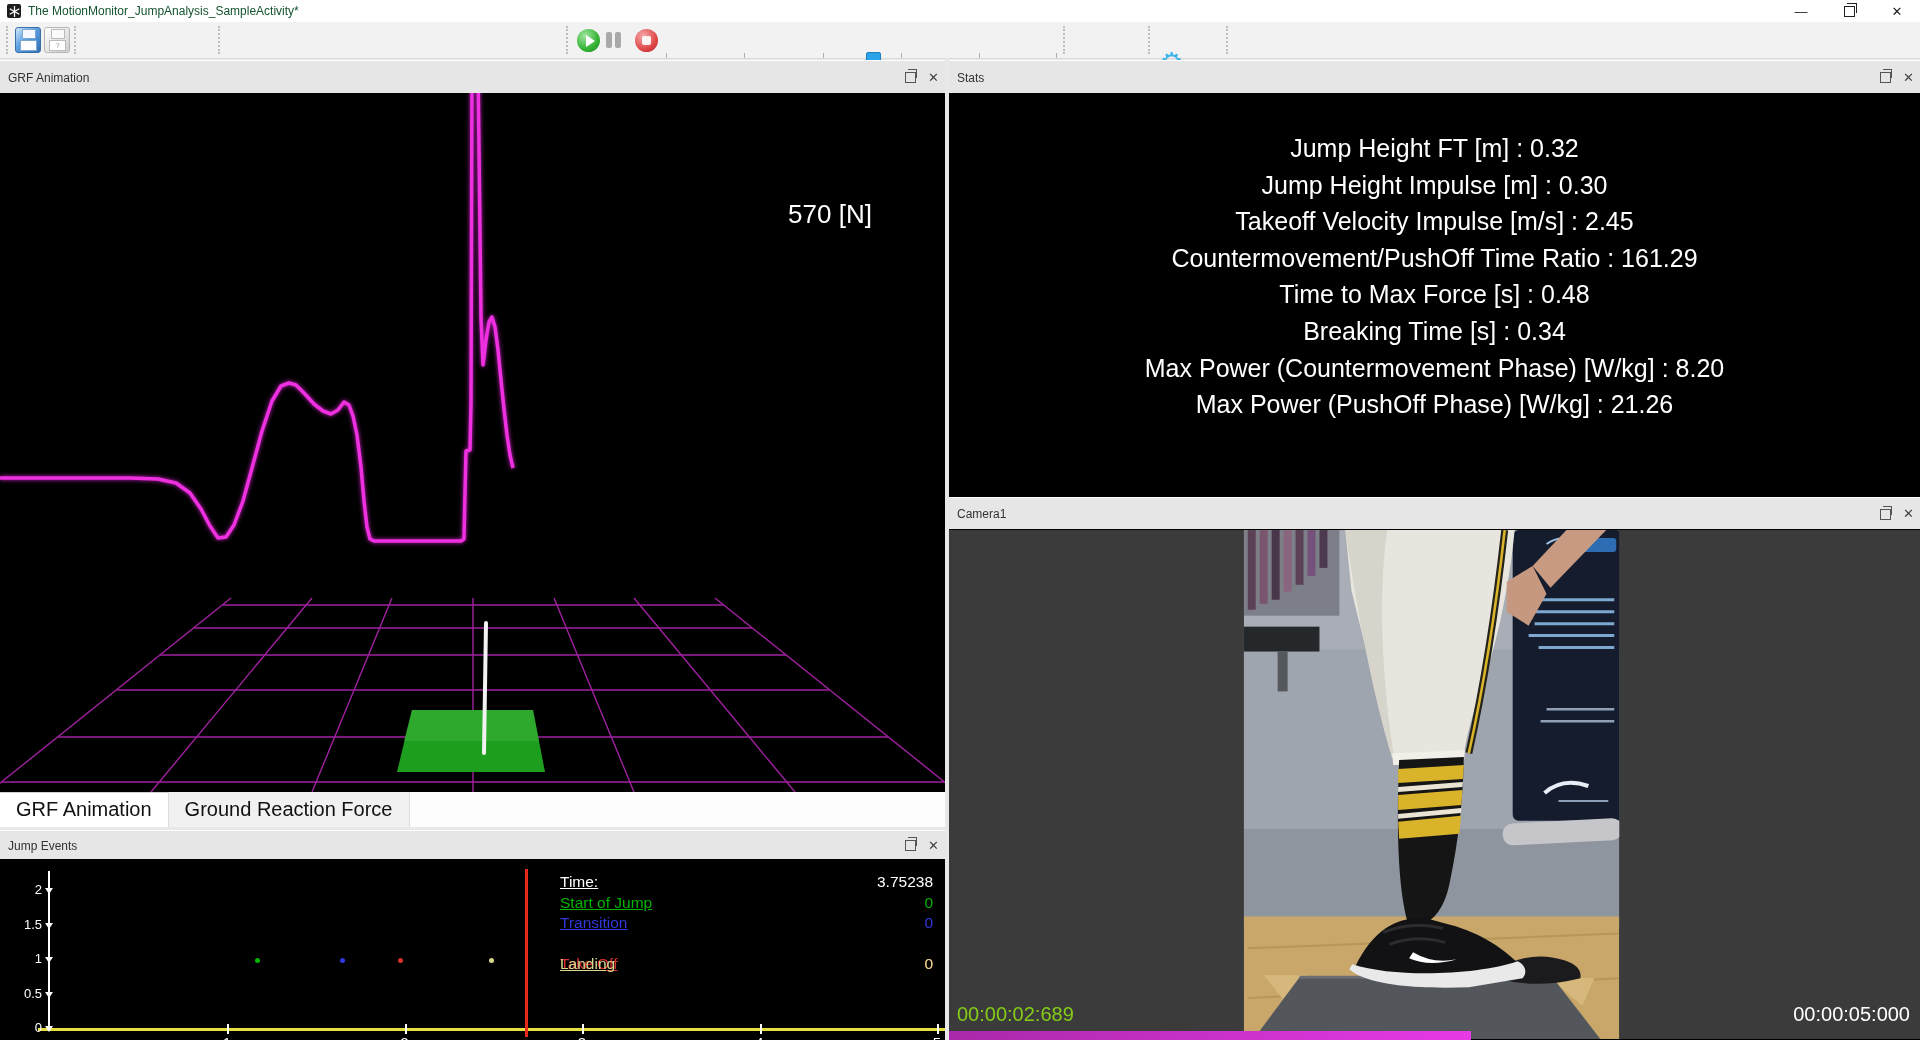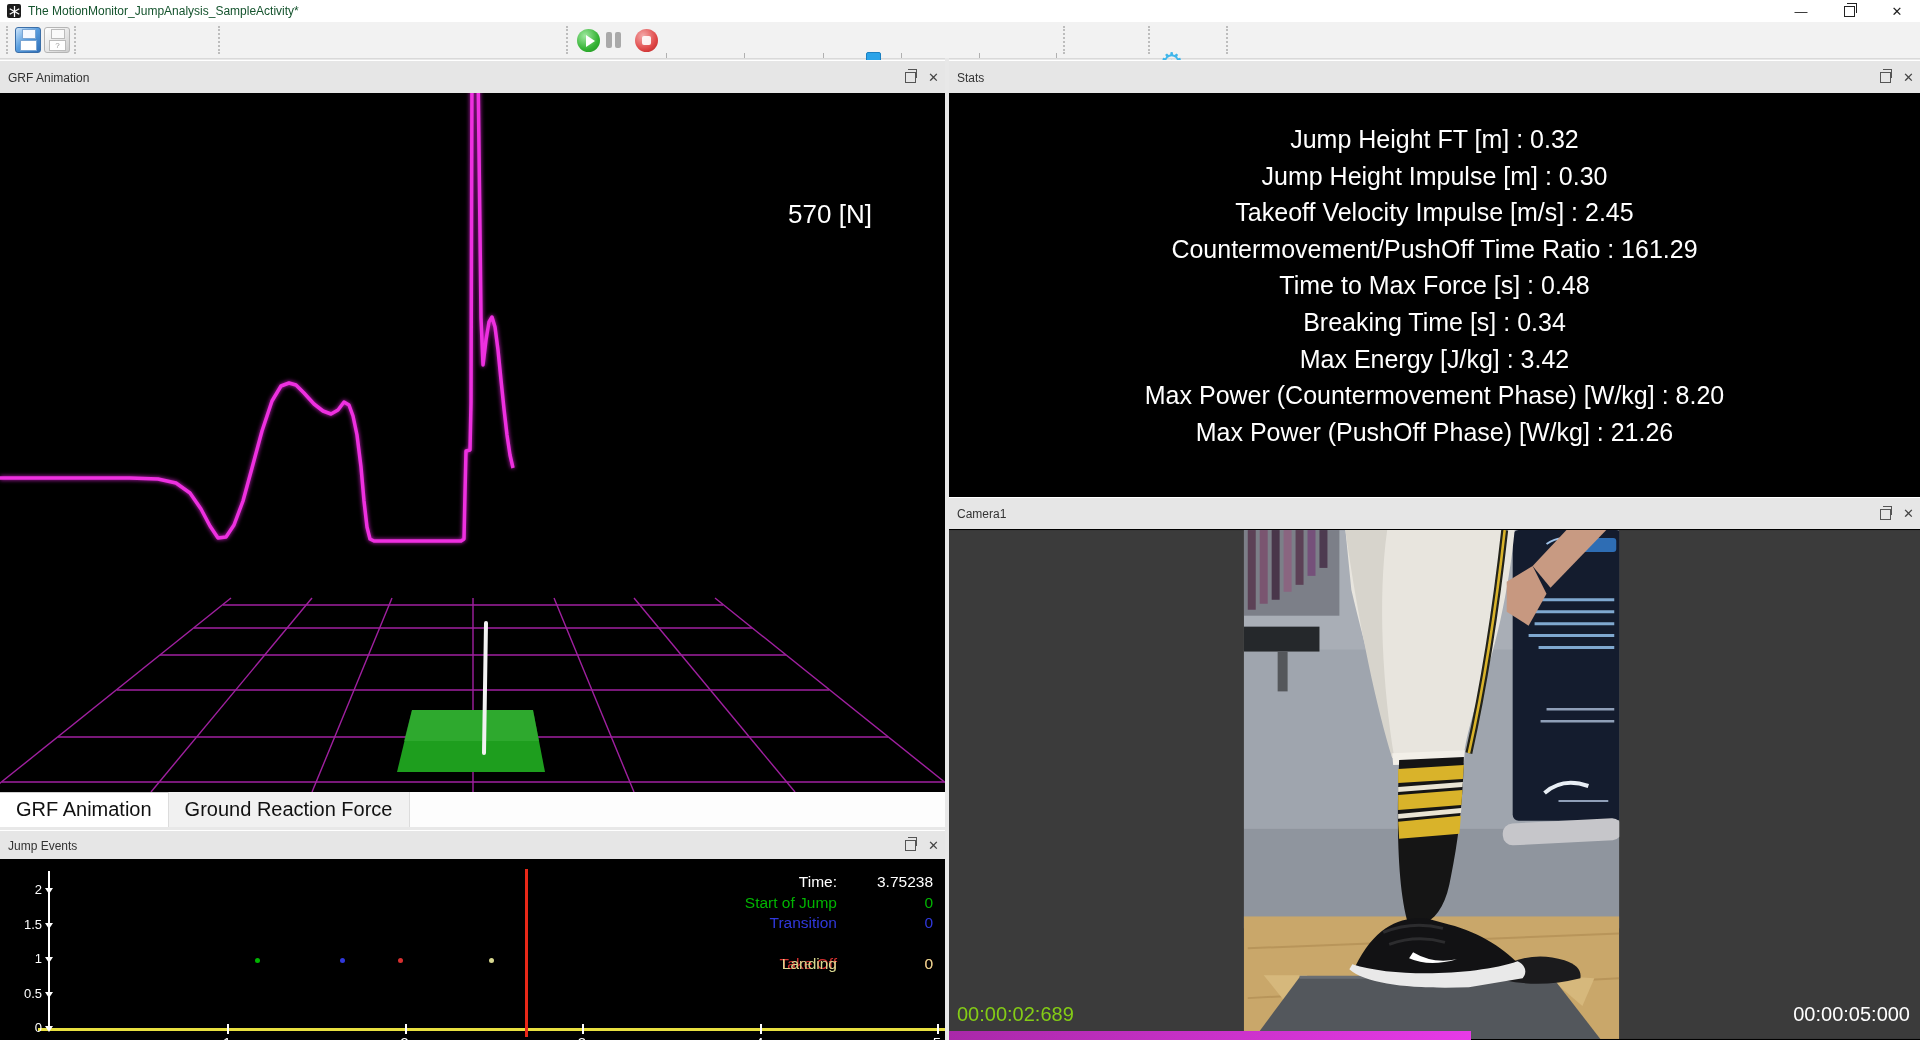--- a/index.html
+++ b/index.html
@@ -51,24 +51,24 @@
   #je-body{left:0;top:859px;width:945px;height:181px;}
   .je-ylabel{position:absolute;color:#fff;font-size:13px;text-align:right;width:30px;}
   .je-yarrow{position:absolute;width:0;height:0;border-left:4px solid transparent;border-right:4px solid transparent;border-top:6px solid #fff;}
   #je-yaxis{position:absolute;left:48px;top:12px;width:2px;height:160px;background:#fff;}
   #je-xaxis{position:absolute;left:38px;top:169px;right:0;height:3px;background:#e8e040;}
   .je-xtick{position:absolute;top:165px;width:2px;height:10px;background:#fff;}
   .je-xlabel{position:absolute;top:175px;color:#fff;font-size:15px;width:20px;text-align:center;}
   .je-dot{position:absolute;width:5px;height:5px;border-radius:50%;}
   #je-cursor{position:absolute;top:10px;width:3px;height:168px;background:#e82818;}
   .je-leg-row{position:absolute;left:560px;width:373px;height:19px;display:flex;font-size:15.5px;}
-  .je-leg-label{width:277px;text-align:right;}
+  .je-leg-label{width:277px;text-decoration:underline;}
   .je-leg-value{width:96px;text-align:right;}
   
-  #stats-lines{position:absolute;left:0;top:93px;width:971px;padding-top:28px;}
+  #stats-lines{position:absolute;left:0;top:93px;width:971px;padding-top:37px;}
   .stat-line{color:#fff;font-size:25px;line-height:36.6px;text-align:center;white-space:nowrap;}
   
   #cam-time-left{position:absolute;left:8px;top:474px;color:#84cc16;font-size:20px;}
   #cam-time-right{position:absolute;right:10px;top:474px;color:#fff;font-size:20px;text-align:right;}
   #cam-progress{position:absolute;left:0;bottom:0;height:9px;background:linear-gradient(90deg,#a928a9,#e73ae7);}
   .sep{position:absolute;background:#e8e8e8;}
 </style>
 </head>
 <body>
 
@@ -257,21 +257,20 @@
   </span>
 </div>
 <div class="blackbody" style="left:949px;top:93px;width:971px;height:404px">
   <div id="stats-lines" style="top:0">
       <div class="stat-line">Jump Height FT [m] : 0.32</div>
       <div class="stat-line">Jump Height Impulse [m] : 0.30</div>
       <div class="stat-line">Takeoff Velocity Impulse [m/s] : 2.45</div>
       <div class="stat-line">Countermovement/PushOff Time Ratio : 161.29</div>
       <div class="stat-line">Time to Max Force [s] : 0.48</div>
       <div class="stat-line">Breaking Time [s] : 0.34</div>
-      <div class="stat-line">Max Energy [J/kg] : 3.42</div>
       <div class="stat-line">Max Power (Countermovement Phase) [W/kg] : 8.20</div>
       <div class="stat-line">Max Power (PushOff Phase) [W/kg] : 21.26</div>
     </div>
 </div>
 
 <div class="caption" style="left:949px;top:497px;width:971px;height:32px">
   <span class="cap-title">Camera1</span>
   <span class="cap-btns">
     <span class="float-ic"></span>
     <span class="close-ic">✕</span>

